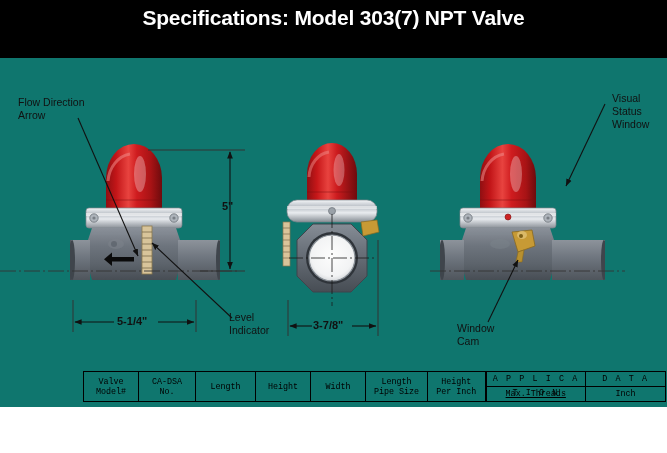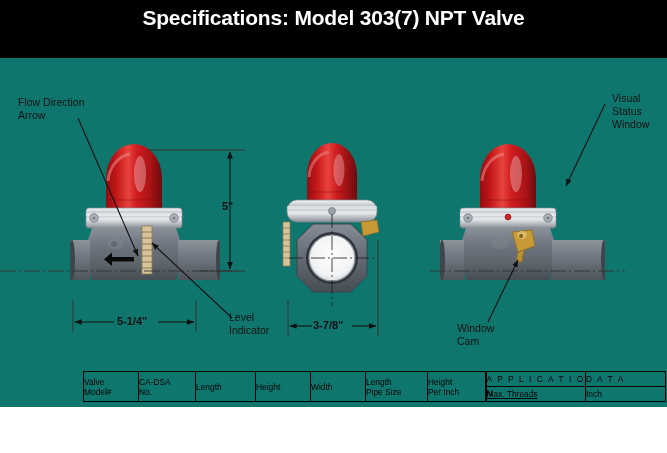--- a/index.html
+++ b/index.html
@@ -87,25 +87,26 @@
     left: 83px;
     top: 371px;
     width: 502px;
     border-collapse: collapse;
     font-size: 8.4px;
     color: #000000;
     table-layout: fixed;
   }
   #spec-table td, #spec-table th {
     border: 1px solid #000000;
-    text-align: left;
+    text-align: center;
     vertical-align: middle;
     padding: 0;
     font-weight: normal;
     line-height: 10px;
+    font-family: Liberation Mono, monospace;
   }
   #spec-table .hrow td { height: 29px; }
   #spec-table .drow td { height: 31px; }
   .thick-left { border-left: 2px solid #000000 !important; }
   .appdata-head {
     letter-spacing: 1.6px;
     border-bottom: 1px solid #000 !important;
   }
   .app-sub { }
   .underlined-label { text-decoration: underline; }

